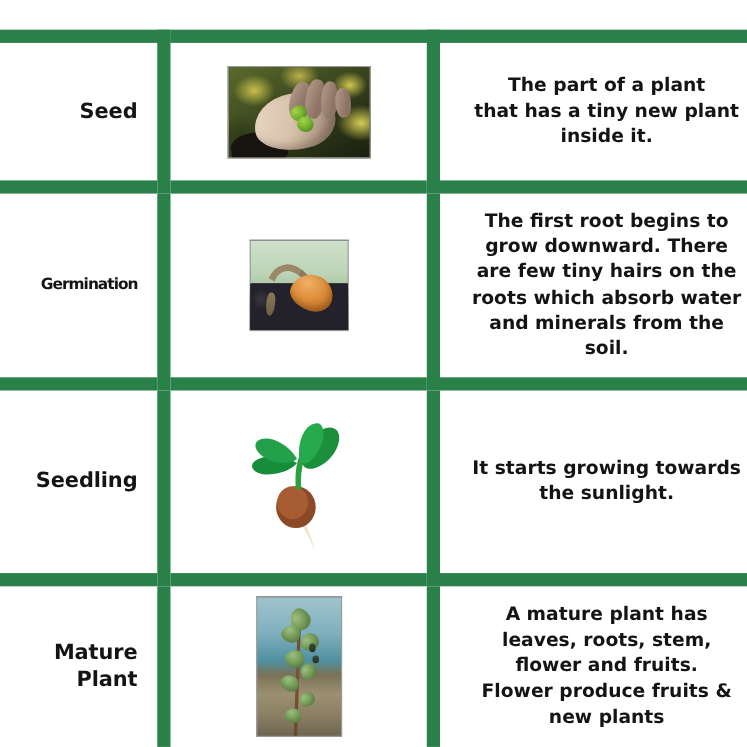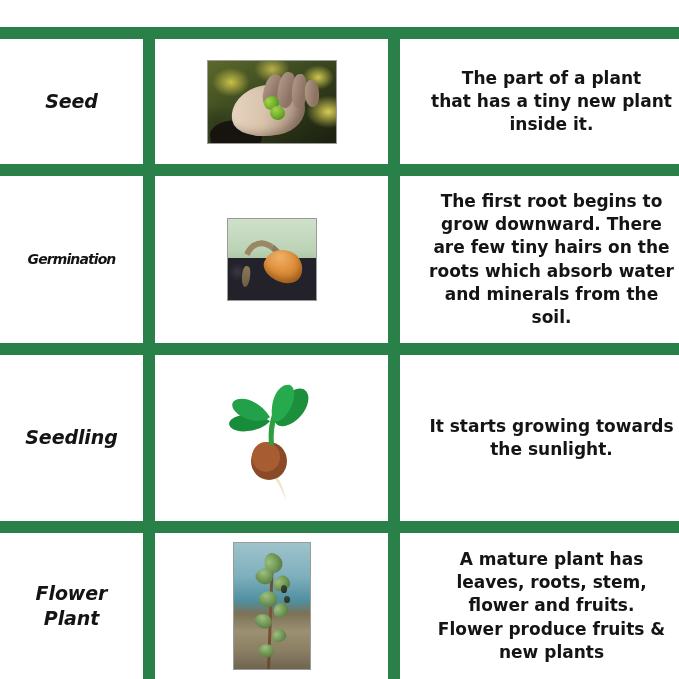--- a/index.html
+++ b/index.html
@@ -53,25 +53,24 @@
   .row-1 > td { height: 125px; }
   .row-2 > td { height: 167px; }
   .row-3 > td { height: 166px; }
   .row-4 > td { height: 146px; }
 
   
   .stage-label {
     font-size: 19px;
     font-weight: bold;
     color: #141414;
-    text-align: center;
+    text-align: right;
     line-height: 1.32;
-    padding: 0 1px;
+    padding: 0 18px;
     letter-spacing: -0.1px;
-    font-style: italic;
   }
   .stage-label.tight { letter-spacing: -0.9px; font-size: 14px; }
 
   .desc-text {
     font-size: 17px;
     font-weight: bold;
     color: #141414;
     text-align: center;
     line-height: 1.37;
     padding: 0 16px;
@@ -313,21 +312,21 @@
           </div>
         </td>
         <td class="col-desc">
           <div class="desc-text">It starts growing towards
 the sunlight.</div>
         </td>
       </tr>
 
       <tr class="row-4">
         <td class="col-stage">
-          <div class="stage-label" style="white-space:pre-line">Flower
+          <div class="stage-label" style="white-space:pre-line">Mature
 Plant</div>
         </td>
         <td class="col-image">
           <div class="img-wrap">
             <div class="photo photo-mature">
               <span class="stem"></span>
               <span class="leaf l1"></span>
               <span class="leaf l2"></span>
               <span class="leaf l3"></span>
               <span class="leaf l4"></span>

